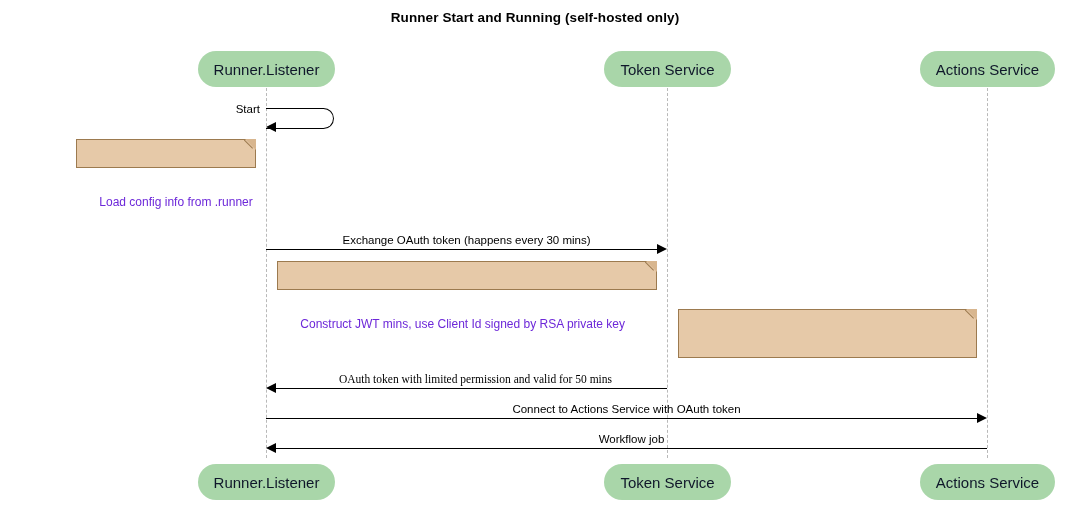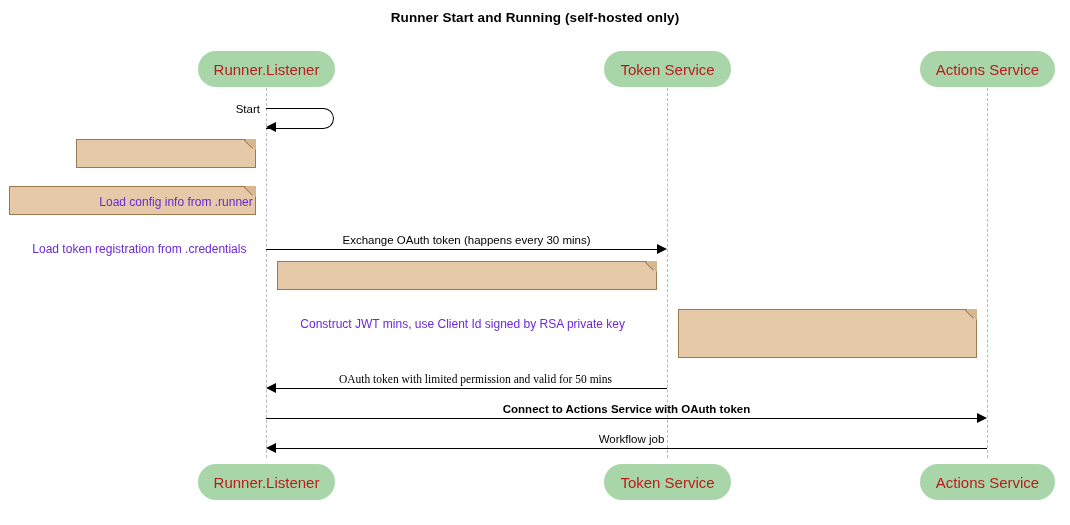--- a/index.html
+++ b/index.html
@@ -35,21 +35,21 @@
   
   .participant {
     position: absolute;
     height: 36px;
     border-radius: 18px;
     background: #a9d6a9;
     display: flex;
     align-items: center;
     justify-content: center;
     font-size: 15px;
-    color: #b91c1c;
+    color: #0f172a;
     box-sizing: border-box;
     white-space: nowrap;
   }
   
   .lifeline {
     position: absolute;
     width: 0;
     border-left: 1px dashed #b9b9b9;
   }
   
@@ -162,46 +162,41 @@
   <div class="msg-label" style="left:196px; top:103px; width:64px; text-align:right;">Start</div>
   <div class="self-loop" style="left:266px; top:108px; width:67px; height:19px;"></div>
   <div class="arrow-head arrow-left" style="left:266px; top:122px;"></div>
 
   <div class="note" style="left:76px; top:139px; width:180px; height:29px;">
     <span class="note-fold"></span>
     <span class="note-fold-edge"></span>
     <span class="note-text">Load config info from .runner</span>
   </div>
 
-  <div class="note" style="left:9px; top:186px; width:247px; height:29px;">
-    <span class="note-fold"></span>
-    <span class="note-fold-edge"></span>
-    <span class="note-text">Load token registration from .credentials</span>
-  </div>
 
   <div class="msg-label" style="left:266px; top:234px; width:401px;">Exchange OAuth token (happens every 30 mins)</div>
   <div class="msg-line" style="left:266px; top:249px; width:391px;"></div>
   <div class="arrow-head arrow-right" style="left:657px; top:244px;"></div>
 
   <div class="note" style="left:277px; top:261px; width:380px; height:29px;">
     <span class="note-fold"></span>
     <span class="note-fold-edge"></span>
     <span class="note-text">Construct JWT mins, use Client Id signed by RSA private key</span>
   </div>
 
   <div class="note" style="left:678px; top:309px; width:299px; height:49px;">
     <span class="note-fold"></span>
     <span class="note-fold-edge"></span>
   </div>
 
   <div class="msg-label" style="left:280px; top:373px; width:391px;font-family:Liberation Serif, serif;">OAuth token with limited permission and valid for 50 mins</div>
   <div class="msg-line" style="left:276px; top:388px; width:391px;"></div>
   <div class="arrow-head arrow-left" style="left:266px; top:383px;"></div>
 
-  <div class="msg-label" style="left:266px; top:403px; width:721px;font-weight:bold;">Connect to Actions Service with OAuth token</div>
+  <div class="msg-label" style="left:266px; top:403px; width:721px;">Connect to Actions Service with OAuth token</div>
   <div class="msg-line" style="left:266px; top:418px; width:711px;"></div>
   <div class="arrow-head arrow-right" style="left:977px; top:413px;"></div>
 
   <div class="msg-label" style="left:276px; top:433px; width:711px;">Workflow job</div>
   <div class="msg-line" style="left:276px; top:448px; width:711px;"></div>
   <div class="arrow-head arrow-left" style="left:266px; top:443px;"></div>
 
 </div>
 
 </body></html>

